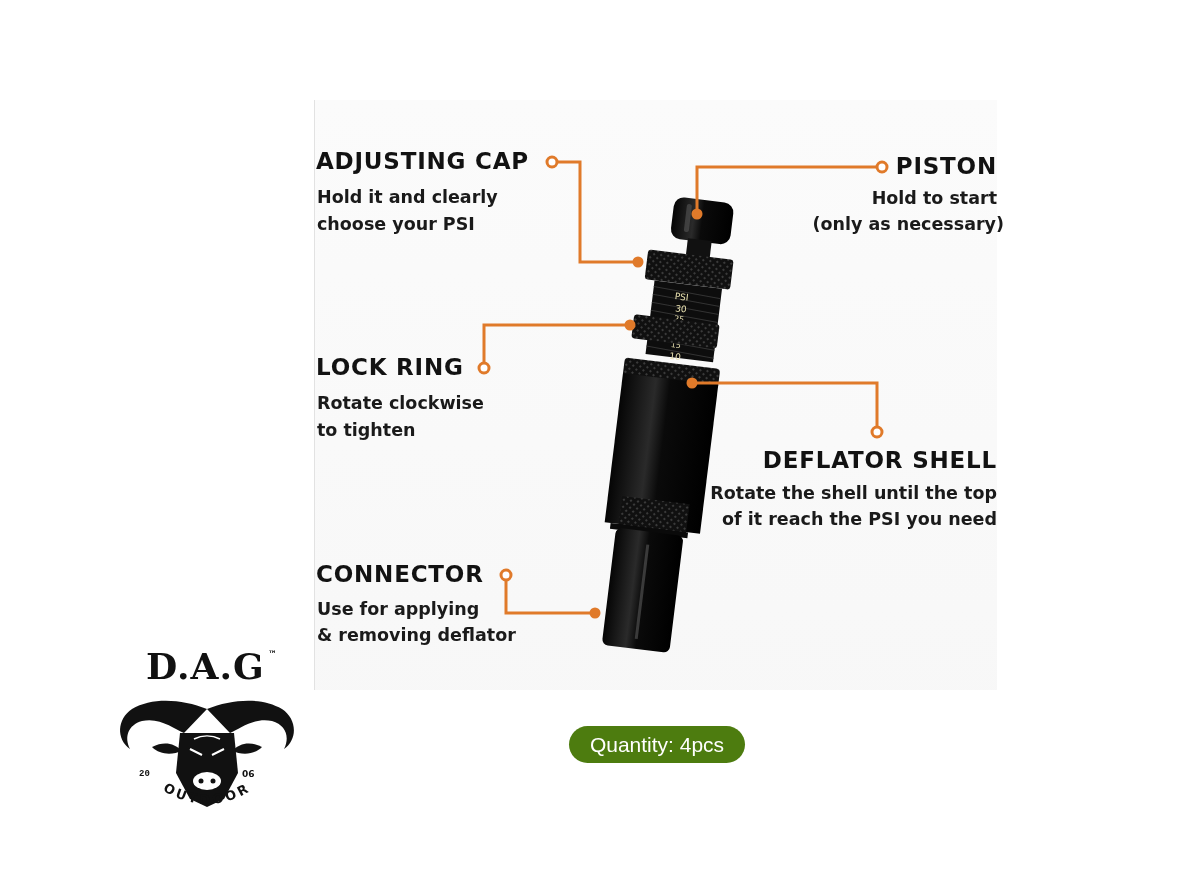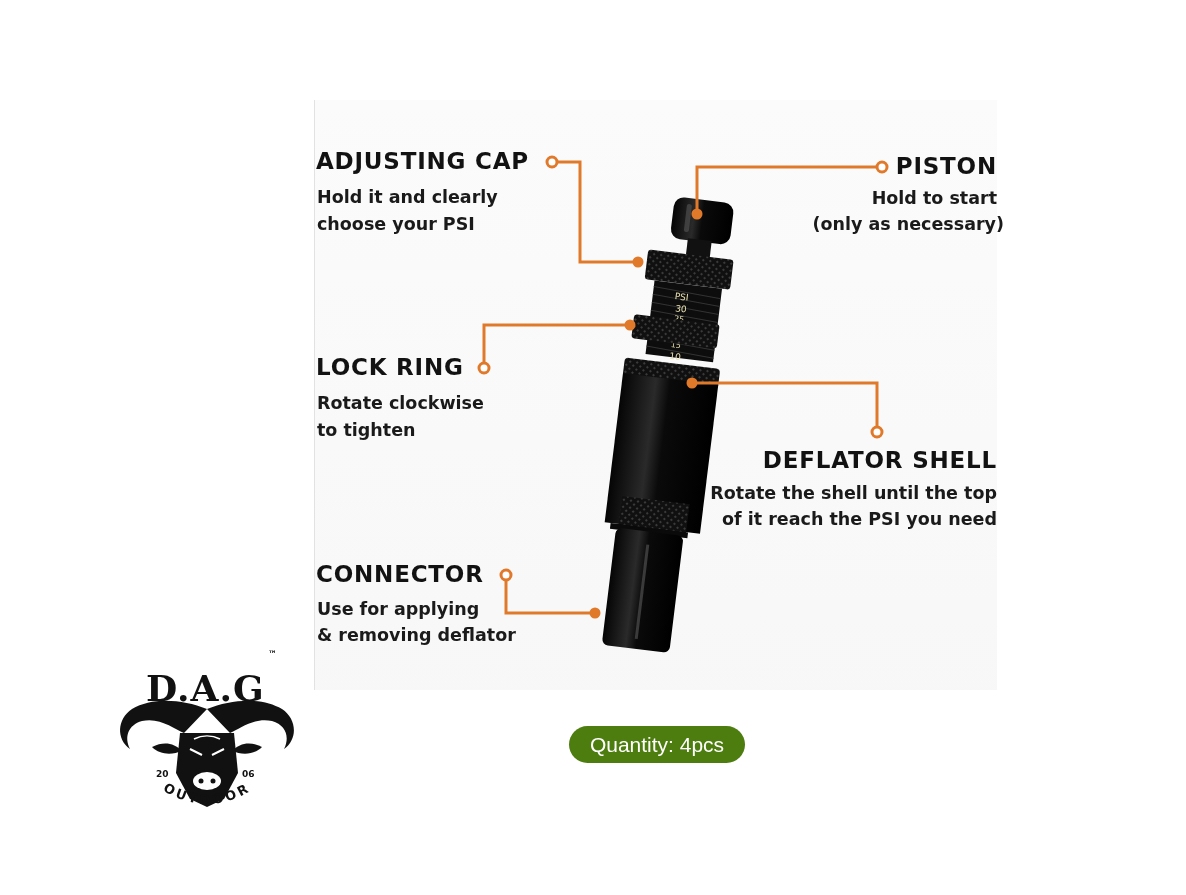--- a/index.html
+++ b/index.html
@@ -33,31 +33,31 @@
     .quantity-badge {
       position: absolute; left: 569px; top: 726px; width: 176px; height: 37px;
       border-radius: 19px; background: #4d7c0f; color: #ffffff;
       font-family: "Liberation Sans", sans-serif; font-size: 21px;
       display: flex; align-items: center; justify-content: center;
     }
 
     .logo { position: absolute; left: 112px; top: 645px; width: 190px; height: 180px; }
     .logo-title {
       position: absolute; left: 34px; top: 0px; font-family: "DejaVu Serif", serif;
-      font-weight: bold; font-size: 36px; color: #111; letter-spacing: 1px; margin-top: 22px;
+      font-weight: bold; font-size: 36px; color: #111; letter-spacing: 1px;
     }
     .logo-tm {
       position: absolute; left: 156px; top: 4px; font-size: 9px; font-weight: bold;
       font-family: "DejaVu Sans", sans-serif;
     }
     .logo-year-left, .logo-year-right {
       position: absolute; top: 124px; font-size: 9px; font-weight: bold;
       font-family: "DejaVu Sans", sans-serif; color: #111;
     }
-    .logo-year-left { left: 44px; }
+    .logo-year-left { left: 27px; font-family: Liberation Mono, monospace; }
     .logo-year-right { left: 130px; }
   </style>
 </head>
 <body>
 
 <div class="product-image">
   <div class="edge-left"></div>
   <div class="bottom-fade"></div>
 </div>
 

